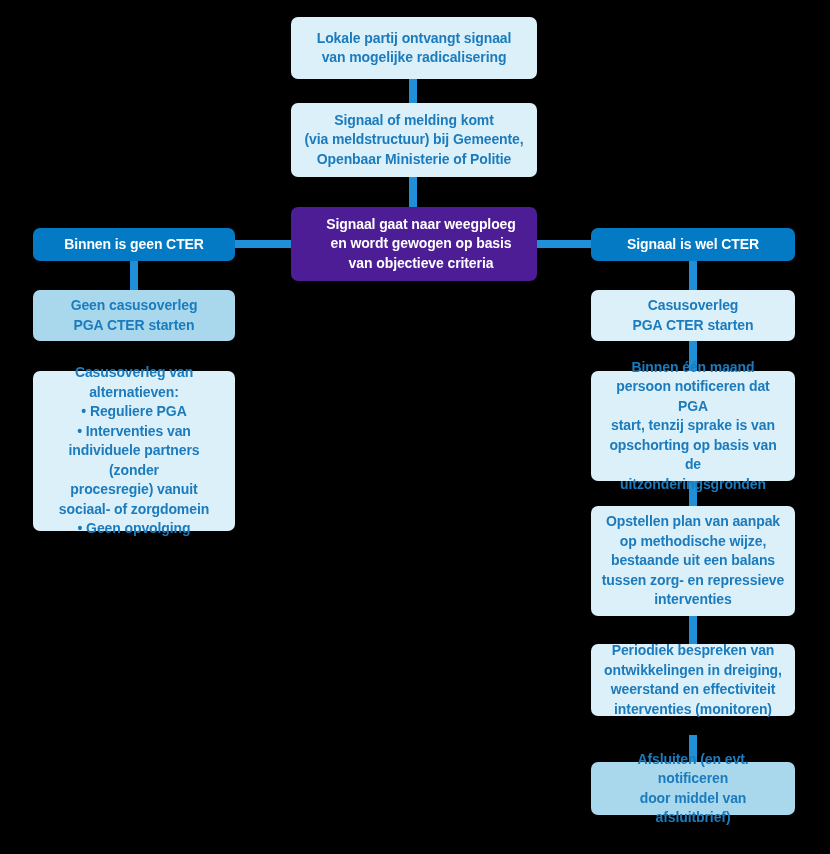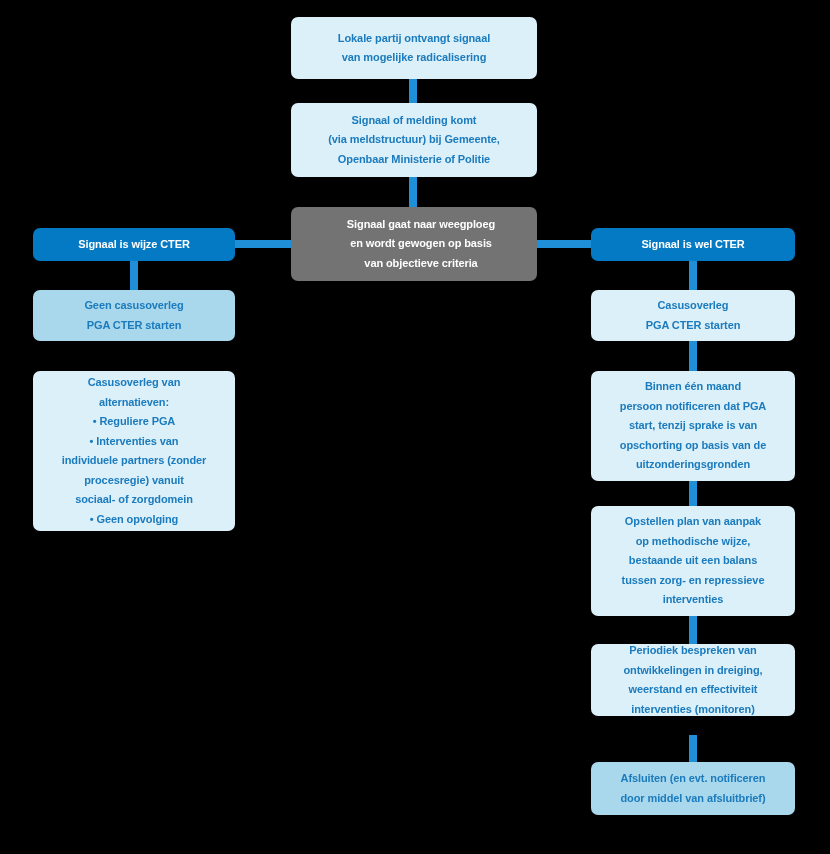--- a/index.html
+++ b/index.html
@@ -22,42 +22,42 @@
   }
   .node {
     position: absolute;
     box-sizing: border-box;
     border-radius: 7px;
     display: flex;
     align-items: center;
     justify-content: center;
     text-align: center;
     font-weight: bold;
-    font-size: 11px;
+    font-size: 14px;
     line-height: 19.5px;
     letter-spacing: -0.1px;
     padding: 6px 10px;
     z-index: 2;
     white-space: pre-line;
   }
   .node-light {
     background: #dcf0f9;
     color: #1b7bbd;
   }
   .node-mid {
     background: #a9d8ec;
     color: #1b7bbd;
     justify-content: center;
   }
   .node-dark {
     background: #0479c4;
     color: #ffffff;
   }
   .node-orange {
-    background: #737373;
+    background: #4c1d95;
     color: #ffffff;
     padding-left: 24px;
   }
   .connector {
     position: absolute;
     background: #1f90d8;
     z-index: 1;
   }
   .node-text {
     display: block;
@@ -79,21 +79,21 @@
     <div class="connector" style="left: 689px; top: 616px; width: 8px; height: 29px;"></div>
     <div class="connector" style="left: 689px; top: 735px; width: 8px; height: 28px;"></div>
     <div class="node node-light" style="left: 291px; top: 17px; width: 246px; height: 62px;"><span class="node-text">Lokale partij ontvangt signaal
 van mogelijke radicalisering</span></div>
     <div class="node node-light" style="left: 291px; top: 103px; width: 246px; height: 74px;"><span class="node-text">Signaal of melding komt
 (via meldstructuur) bij Gemeente,
 Openbaar Ministerie of Politie</span></div>
     <div class="node node-orange" style="left: 291px; top: 207px; width: 246px; height: 74px;"><span class="node-text">Signaal gaat naar weegploeg
 en wordt gewogen op basis
 van objectieve criteria</span></div>
-    <div class="node node-dark" style="left: 33px; top: 228px; width: 202px; height: 33px;"><span class="node-text">Signaal is wijze CTER</span></div>
+    <div class="node node-dark" style="left: 33px; top: 228px; width: 202px; height: 33px;"><span class="node-text">Binnen is geen CTER</span></div>
     <div class="node node-dark" style="left: 591px; top: 228px; width: 204px; height: 33px;"><span class="node-text">Signaal is wel CTER</span></div>
     <div class="node node-mid" style="left: 33px; top: 290px; width: 202px; height: 51px;"><span class="node-text">Geen casusoverleg
 PGA CTER starten</span></div>
     <div class="node node-light" style="left: 591px; top: 290px; width: 204px; height: 51px;"><span class="node-text">Casusoverleg
 PGA CTER starten</span></div>
     <div class="node node-light" style="left: 33px; top: 371px; width: 202px; height: 160px;"><span class="node-text">Casusoverleg van
 alternatieven:
 • Reguliere PGA
 • Interventies van
 individuele partners (zonder

